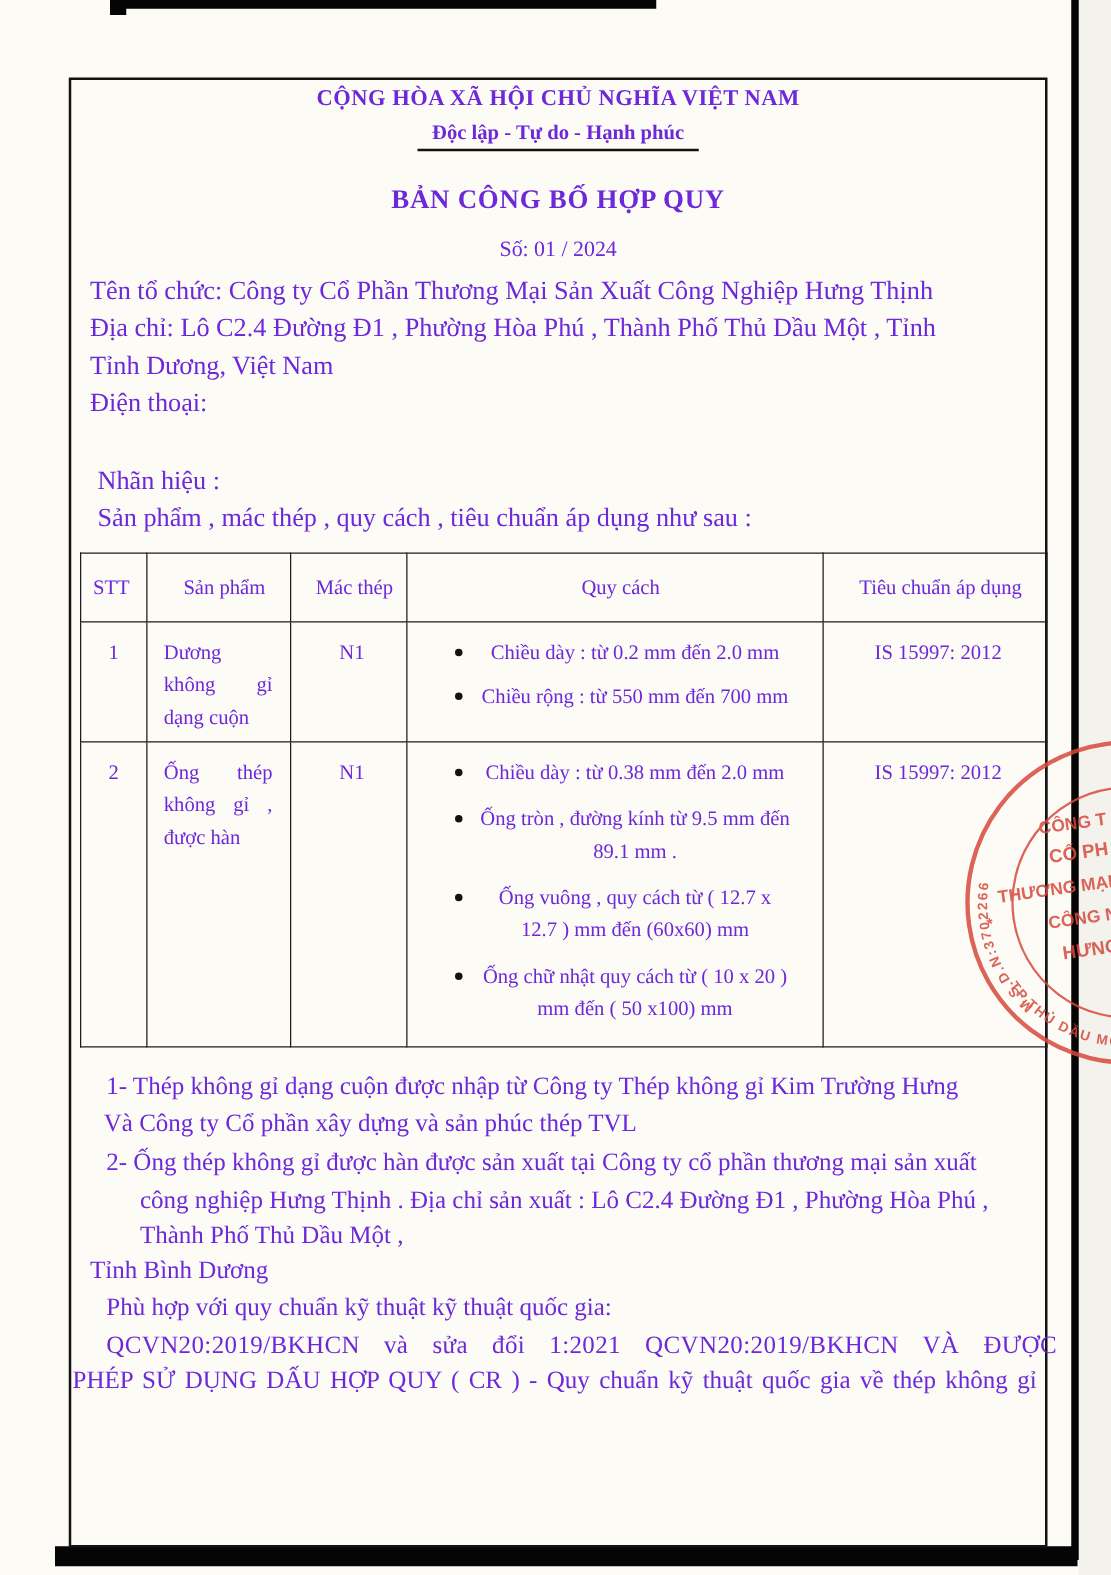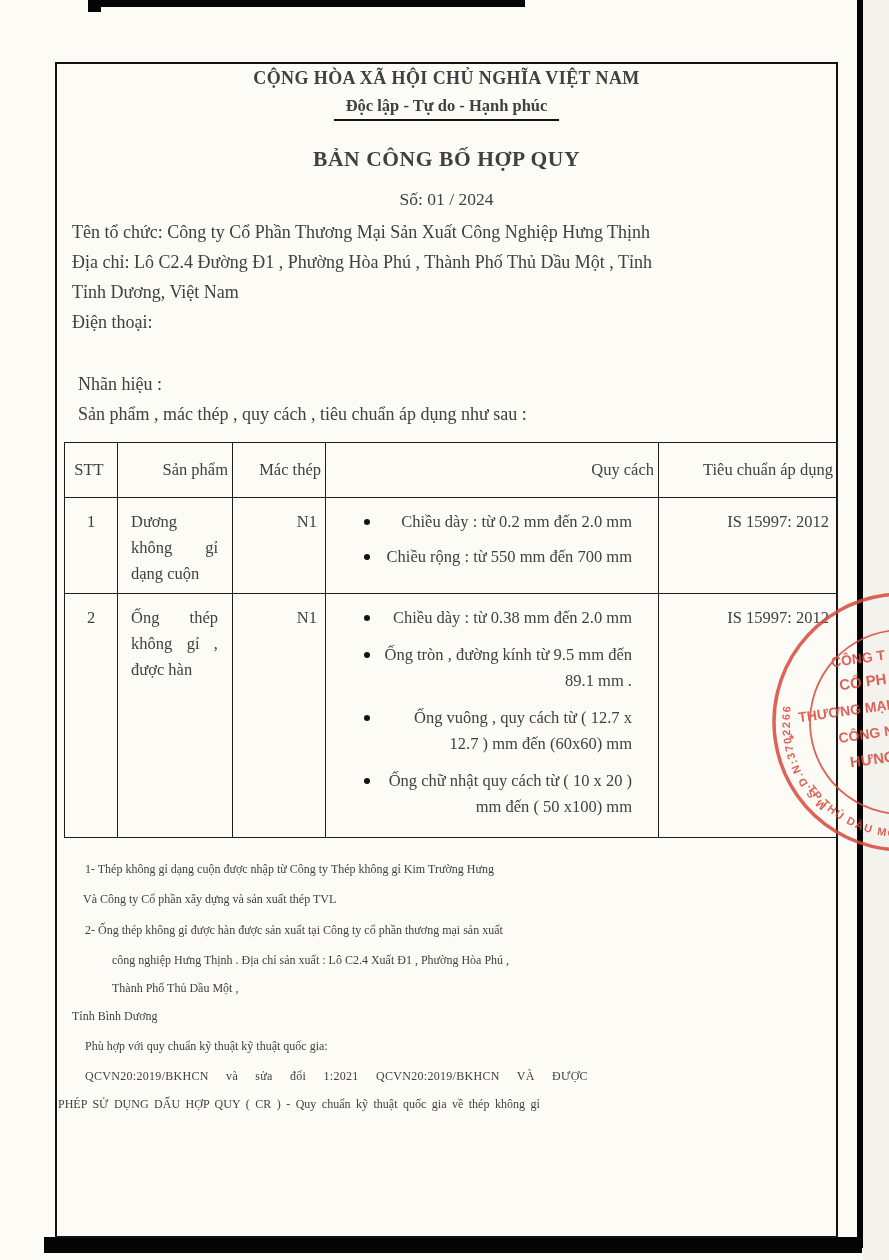--- a/index.html
+++ b/index.html
@@ -1,67 +1,67 @@
 <!DOCTYPE html>
 <html><head>
 <meta charset="utf-8">
 <style>
   * { margin:0; padding:0; box-sizing:border-box; }
   html,body { background:#e9e8e3; }
   .page {
     position:relative; width:889px; height:1260px; margin:0 auto;
     background:#fcfbf6; overflow:hidden;
-    font-family:"Liberation Serif", serif; color:#404040;
+    font-family:"Liberation Serif", serif; color:#6d28d9;
   }
   
   .scan-top   { position:absolute; left:88px; top:0; width:437px; height:7px; background:#050505; }
   .scan-top-blob { position:absolute; left:88px; top:0; width:13px; height:12px; background:#050505; }
   .scan-right { position:absolute; left:857px; top:0; width:6px; height:1248px; background:#050505; }
   .scan-bottom{ position:absolute; left:44px; top:1237px; width:818px; height:16px; background:#050505; }
   .right-gutter { position:absolute; left:863px; top:0; width:26px; height:1260px; background:#f3f2ed; }
 
   .frame { position:absolute; left:55px; top:62px; width:783px; height:1176px; border:2px solid #121212; }
 
   .center-line { position:absolute; left:55px; width:783px; text-align:center; }
   .national-title { top:68px; font-weight:bold; font-size:18px; letter-spacing:.4px; }
   .motto { top:96px; font-weight:bold; font-size:16.5px; }
   .motto span { display:inline-block; border-bottom:2px solid #121212; padding:0 12px 3px 12px; }
   .doc-title { top:147px; font-weight:bold; font-size:21.5px; letter-spacing:.6px; }
   .doc-number { top:189px; font-size:17.5px; }
 
-  .bodyline { position:absolute; font-size:18px; line-height:26px; }
+  .bodyline { position:absolute; font-size:21px; line-height:26px; }
   .b-org   { left:72px; top:219px; }
   .b-addr1 { left:72px; top:249px; }
   .b-addr2 { left:72px; top:279px; }
   .b-phone { left:72px; top:309px; }
   .b-prod  { left:78px; top:341px; }
   .b-prod b{ font-weight:bold; }
   .b-brand { left:78px; top:371px; }
   .b-intro { left:78px; top:401px; }
 
   table.spec {
     position:absolute; left:64px; top:442px; width:773px;
     border-collapse:collapse; table-layout:fixed; font-size:16.5px;
   }
-  .spec th, .spec td { border:1.6px solid #1d1d1d; vertical-align:top; font-weight:normal; text-align:right; }
+  .spec th, .spec td { border:1.6px solid #1d1d1d; vertical-align:top; font-weight:normal; text-align:center; }
   .spec thead th { height:55px; vertical-align:middle; padding:4px 4px 4px 13px; }
   .spec thead th.c-stt { text-align:center; padding-left:0; }
   .spec td { padding:11px 8px 6px 13px; line-height:26px; }
   .spec td.c-stt { text-align:center; padding-left:0; padding-right:0; }
   .spec tr.r1 td { height:95px; }
   .spec tr.r2 td { height:241px; }
   td.c-sp { text-align:justify; padding-right:14px; }
   td.c-qc { padding-left:0; }
   ul.qc { list-style:none; }
   ul.qc li { display:flex; margin:0 0 9px 0; }
   ul.qc li .dot { flex:none; width:6px; height:6px; border-radius:50%; background:#121212; margin:10px 14px 0 38px; }
   ul.qc li .txt { width:248px; line-height:26px; }
   .r2 ul.qc li { margin-bottom:11px; }
 
-  .noteline { position:absolute; font-size:12px; line-height:27px; white-space:nowrap; }
+  .noteline { position:absolute; font-size:20px; line-height:27px; white-space:nowrap; }
   .n0 { left:85px;  top:856px; }
   .n1 { left:83px;  top:886px; }
   .n2 { left:85px;  top:917px; }
   .n3 { left:112px; top:947px; }
   .n4 { left:112px; top:975px; }
   .n5 { left:72px;  top:1003px; }
   .n6 { left:85px;  top:1033px; }
   .n7 { left:85px;  top:1063px; word-spacing:14px; letter-spacing:.3px; }
   .n8 { left:58px;  top:1091px; word-spacing:2.5px; }
 
@@ -154,23 +154,23 @@
                 <span class="txt">Ống chữ nhật quy cách từ ( 10 x 20 ) mm đến ( 50 x100) mm</span>
               </li>
           </ul>
         </td>
         <td>IS 15997: 2012</td>
       </tr>
     </tbody>
   </table>
 
   <div class="noteline n0">1-  Thép không gỉ dạng cuộn được nhập từ Công ty Thép không gỉ Kim Trường Hưng</div>
-  <div class="noteline n1">Và Công ty Cổ phần xây dựng và sản xuất thép TVL</div>
+  <div class="noteline n1">Và Công ty Cổ phần xây dựng và sản phúc thép TVL</div>
   <div class="noteline n2">2-  Ống thép không gỉ được hàn được sản xuất tại Công ty cổ phần thương mại sản xuất</div>
-  <div class="noteline n3">công nghiệp Hưng Thịnh . Địa chỉ sản xuất : Lô C2.4 Xuất Đ1 , Phường Hòa Phú ,</div>
+  <div class="noteline n3">công nghiệp Hưng Thịnh . Địa chỉ sản xuất : Lô C2.4 Đường Đ1 , Phường Hòa Phú ,</div>
   <div class="noteline n4">Thành Phố Thủ Dầu Một ,</div>
   <div class="noteline n5">Tỉnh Bình Dương</div>
   <div class="noteline n6">Phù hợp với quy chuẩn kỹ thuật kỹ thuật quốc gia:</div>
   <div class="noteline n7">QCVN20:2019/BKHCN và sửa đổi 1:2021 QCVN20:2019/BKHCN VÀ ĐƯỢC</div>
   <div class="noteline n8">PHÉP SỬ DỤNG DẤU HỢP QUY ( CR ) -  Quy chuẩn kỹ thuật quốc gia về thép không gỉ</div>
 
   <svg class="stamp" width="300" height="290" viewBox="0 0 300 290">
     <g stroke="#d6493d" fill="none" transform="rotate(-8 160 140)">
       <circle cx="160" cy="140" r="128" stroke-width="3.5"></circle>
       <circle cx="160" cy="140" r="92" stroke-width="1.8"></circle>

